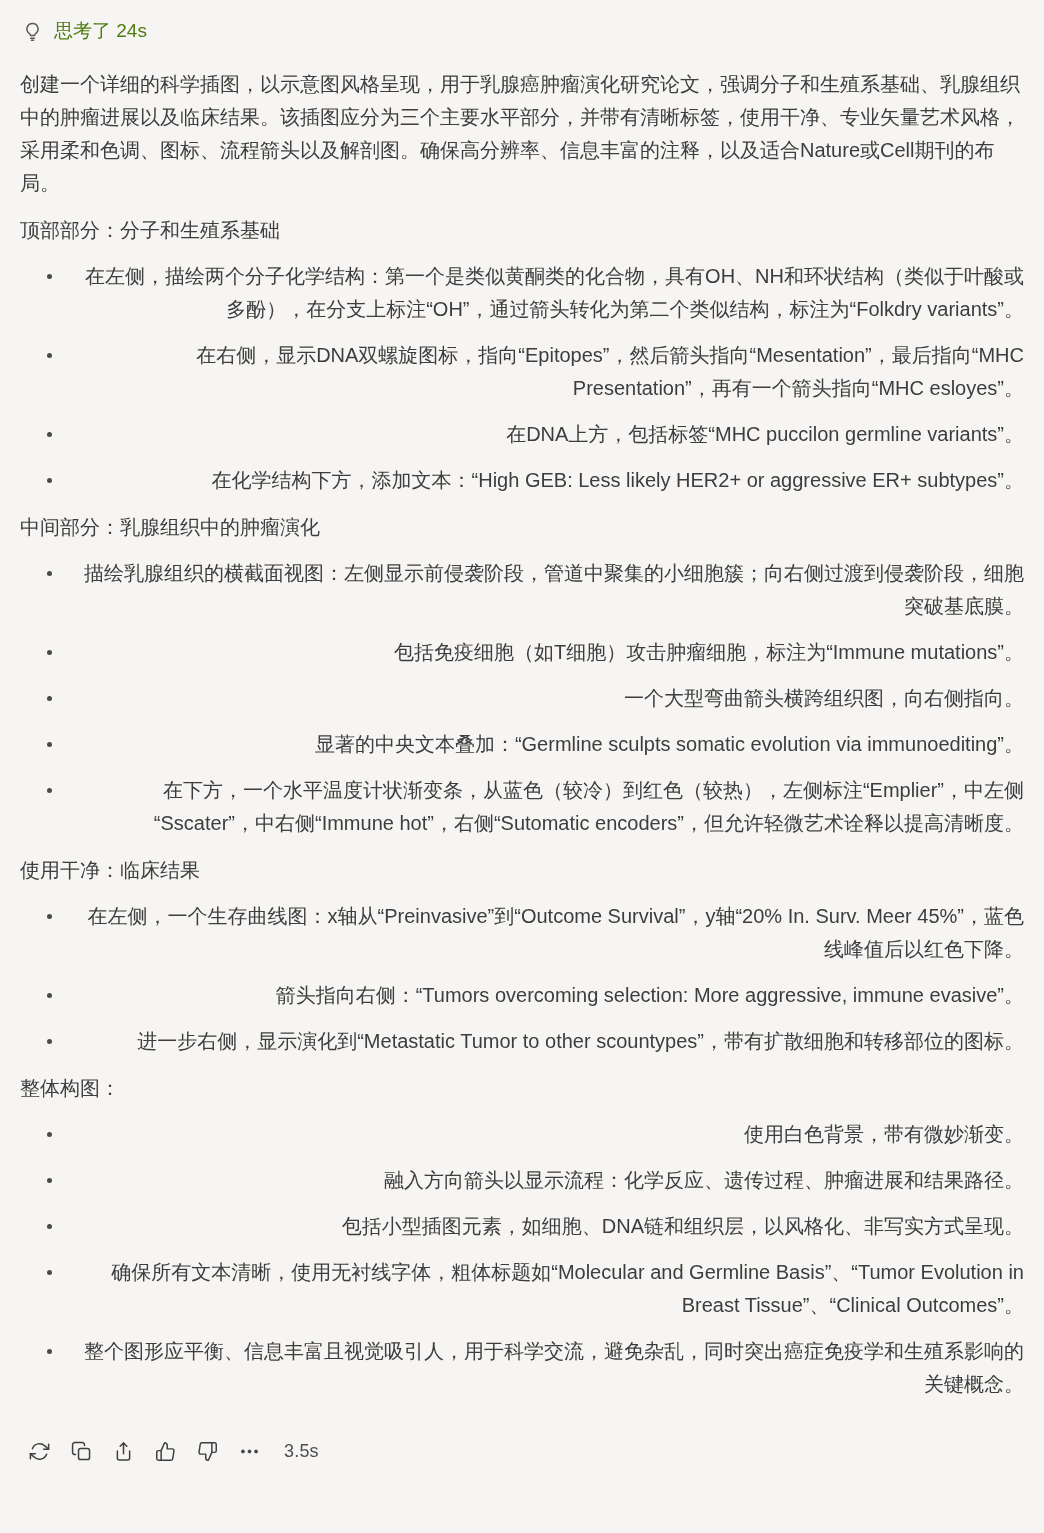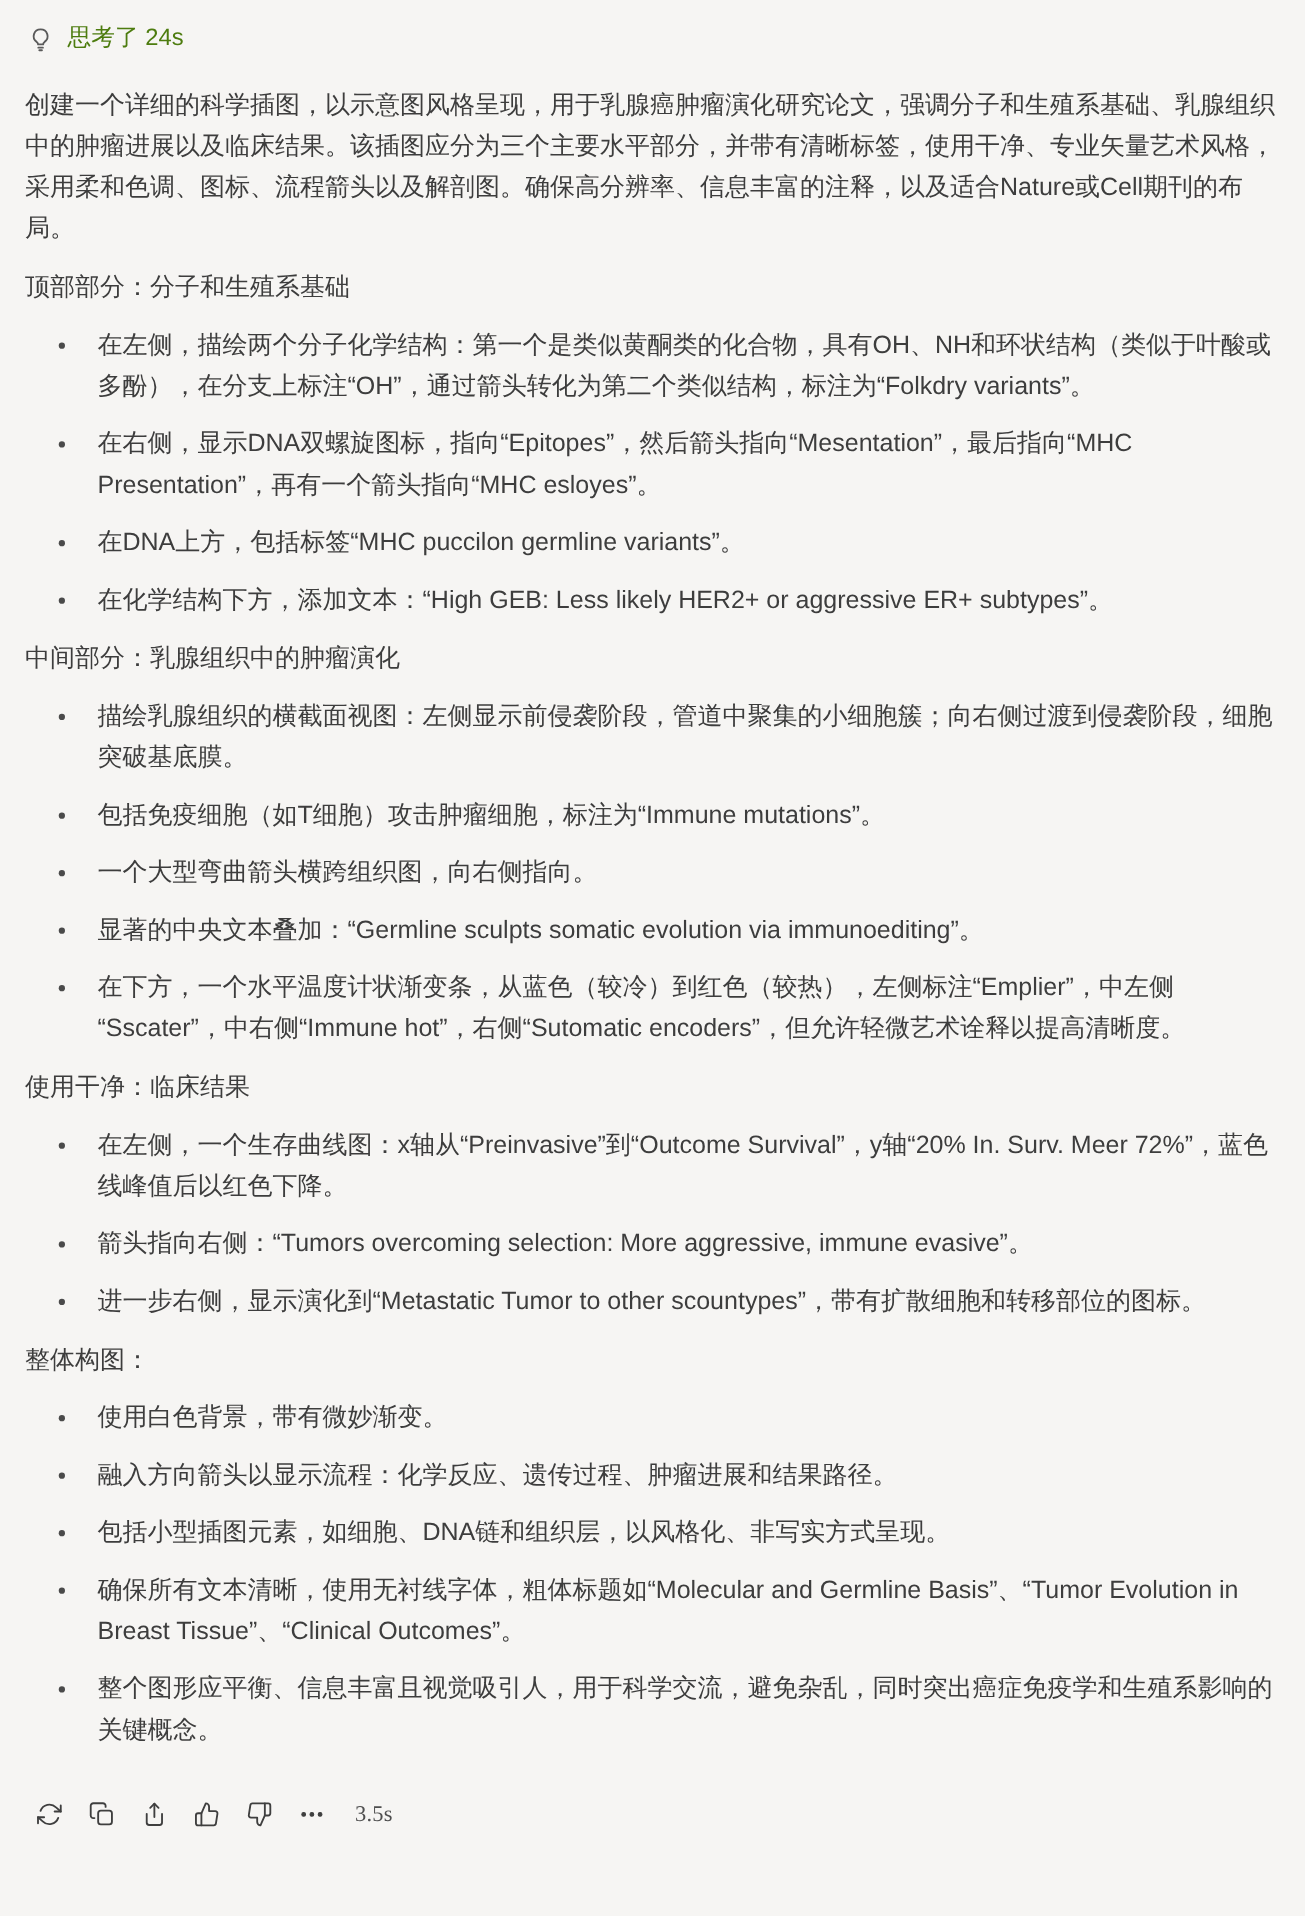--- a/index.html
+++ b/index.html
@@ -23,36 +23,36 @@
     font-size:20px;line-height:33px;margin:0;
     max-width:1004px;
   }
 
   .sec-heading{
     font-size:20px;line-height:33px;font-weight:400;
     margin:15px 0 12px 0;
     font-family:Liberation Mono, monospace;
   }
 
-  ul.bullets{list-style:none;margin:0;padding:0;}
+  ul.bullets{list-style:none;margin:0;padding:0;text-align:right;}
   ul.bullets li{
     position:relative;
     padding-left:58px;
     font-size:20px;line-height:33px;
     max-width:947px;
   }
   ul.bullets li + li{margin-top:13px;}
   ul.bullets li::before{
     content:"";position:absolute;left:27px;top:14px;
     width:5px;height:5px;border-radius:50%;background:#4a4a4a;
   }
 
   .toolbar{
     display:flex;align-items:center;gap:20px;
-    margin:38px 0 0 8px;height:24px;font-family:Liberation Serif, serif;
+    margin:38px 0 0 8px;height:24px;
   }
   .tool-btn{
     background:none;border:none;padding:0;margin:0;
     width:22px;height:22px;cursor:pointer;color:#3f3f3f;
     display:flex;align-items:center;justify-content:center;
   }
   .tool-btn svg{display:block;stroke:#3f3f3f;}
   .duration{
     font-size:18px;color:#4f4f4f;margin-left:4px;letter-spacing:.2px;
   }
@@ -86,21 +86,21 @@
       <div class="sec-heading">中间部分：乳腺组织中的肿瘤演化</div>
       <ul class="bullets">
         <li>描绘乳腺组织的横截面视图：左侧显示前侵袭阶段，管道中聚集的小细胞簇；向右侧过渡到侵袭阶段，细胞突破基底膜。</li>
         <li>包括免疫细胞（如T细胞）攻击肿瘤细胞，标注为“Immune mutations”。</li>
         <li>一个大型弯曲箭头横跨组织图，向右侧指向。</li>
         <li>显著的中央文本叠加：“Germline sculpts somatic evolution via immunoediting”。</li>
         <li>在下方，一个水平温度计状渐变条，从蓝色（较冷）到红色（较热），左侧标注“Emplier”，中左侧“Sscater”，中右侧“Immune hot”，右侧“Sutomatic encoders”，但允许轻微艺术诠释以提高清晰度。</li>
       </ul>
       <div class="sec-heading">使用干净：临床结果</div>
       <ul class="bullets">
-        <li>在左侧，一个生存曲线图：x轴从“Preinvasive”到“Outcome Survival”，y轴“20% In. Surv. Meer 72%”，蓝色线峰值后以红色下降。</li>
+        <li>在左侧，一个生存曲线图：x轴从“Preinvasive”到“Outcome Survival”，y轴“20% In. Surv. Meer 45%”，蓝色线峰值后以红色下降。</li>
         <li>箭头指向右侧：“Tumors overcoming selection: More aggressive, immune evasive”。</li>
         <li>进一步右侧，显示演化到“Metastatic Tumor to other scountypes”，带有扩散细胞和转移部位的图标。</li>
       </ul>
       <div class="sec-heading">整体构图：</div>
       <ul class="bullets">
         <li>使用白色背景，带有微妙渐变。</li>
         <li>融入方向箭头以显示流程：化学反应、遗传过程、肿瘤进展和结果路径。</li>
         <li>包括小型插图元素，如细胞、DNA链和组织层，以风格化、非写实方式呈现。</li>
         <li>确保所有文本清晰，使用无衬线字体，粗体标题如“Molecular and Germline Basis”、“Tumor Evolution in Breast Tissue”、“Clinical Outcomes”。</li>
         <li>整个图形应平衡、信息丰富且视觉吸引人，用于科学交流，避免杂乱，同时突出癌症免疫学和生殖系影响的关键概念。</li>

